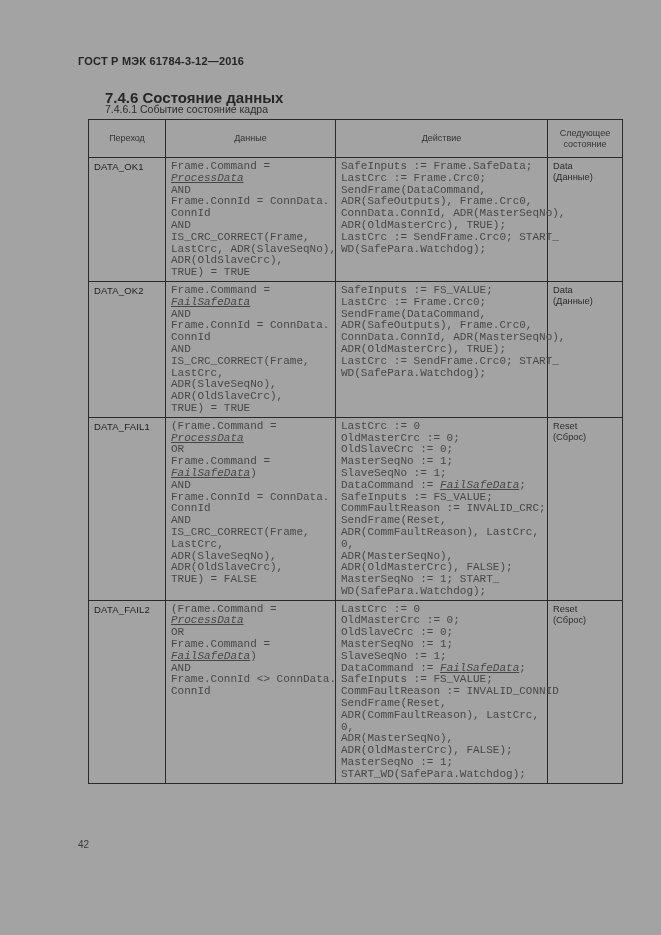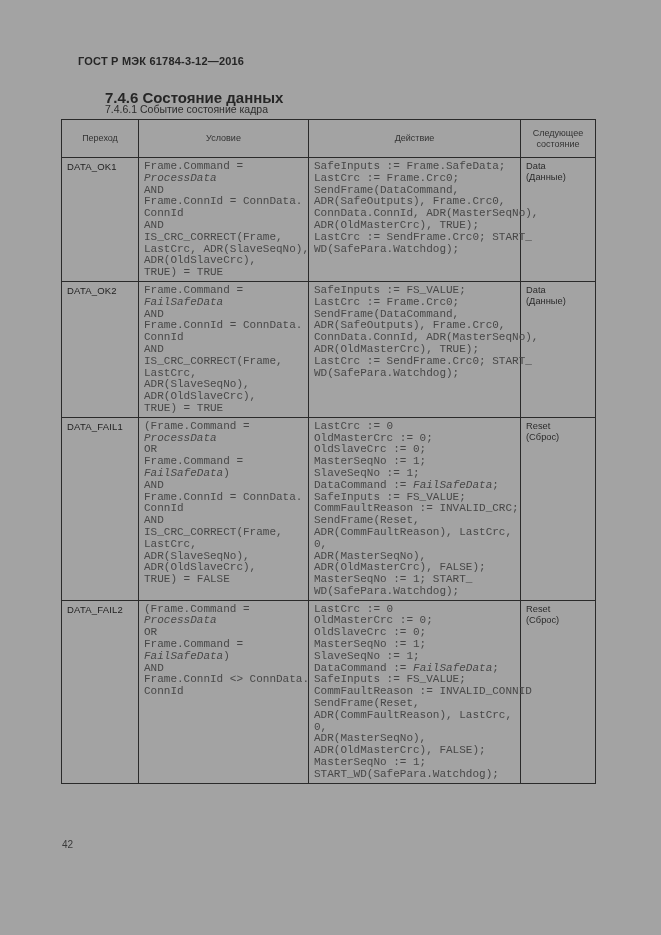--- a/index.html
+++ b/index.html
@@ -17,21 +17,21 @@
   }
   .section-title{
     position:absolute;left:105px;top:89px;
     font-size:15px;font-weight:bold;color:#262626;text-align:center;
   }
   .subsection-title{
     position:absolute;left:105px;top:103px;
     font-size:10.5px;font-weight:normal;color:#2c2c2c;
   }
   table.state-table{
-    position:absolute;left:61px;top:119px;
+    position:absolute;left:88px;top:119px;
     width:534px;
     border-collapse:collapse;
     table-layout:fixed;
   }
   .state-table col.c-trans{width:77px;}
   .state-table col.c-cond{width:170px;}
   .state-table col.c-act{width:212px;}
   .state-table col.c-state{width:75px;}
   .state-table th,.state-table td{
     border:1px solid #2a2a2a;
@@ -52,28 +52,28 @@
     padding-top:4px;
   }
   .cell-code{
     font-family:"Liberation Mono","DejaVu Sans Mono",monospace;
     font-size:11px;
     line-height:11.8px;
     color:#474747;
     white-space:nowrap;
   }
   .code-line{height:11.8px;overflow:visible;}
-  .code-line .it{font-style:italic;}
+  .code-line .it{font-style:italic;text-decoration:underline;}
   .cell-state{
     font-size:9.3px;color:#2b2b2b;
     padding-top:4px;
     line-height:11px;
   }
   .page-number{
-    position:absolute;left:62px;top:839px;
+    position:absolute;left:78px;top:839px;
     font-size:10px;color:#3a3a3a;
   }
 </style>
 </head>
 <body>
 
 <div class="page">
 
   <div class="doc-header">ГОСТ Р МЭК 61784-3-12—2016</div>
 
@@ -84,21 +84,21 @@
   <table class="state-table">
     <colgroup>
       <col class="c-trans">
         <col class="c-cond">
         <col class="c-act">
         <col class="c-state">
     </colgroup>
     <thead>
       <tr>
         <th>Переход</th>
-        <th>Условие</th>
+        <th>Данные</th>
         <th>Действие</th>
         <th>Следующее состояние</th>
       </tr>
     </thead>
     <tbody>
         <tr>
           <td class="cell-trans">DATA_OK1</td>
           <td class="cell-code">
             <div class="code-line"><span>Frame.Command =</span></div>
             <div class="code-line"><span class="it">ProcessData</span></div>

